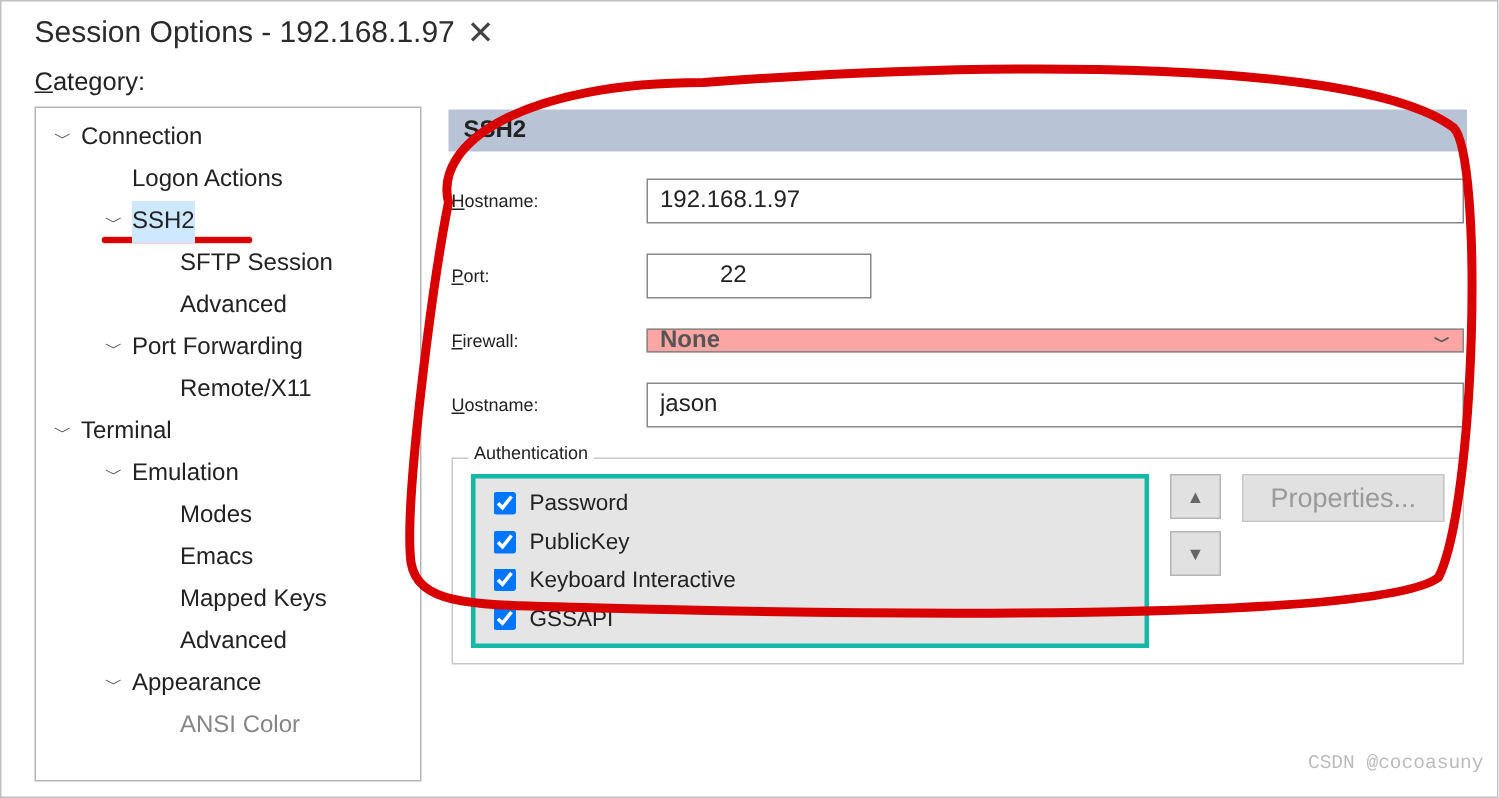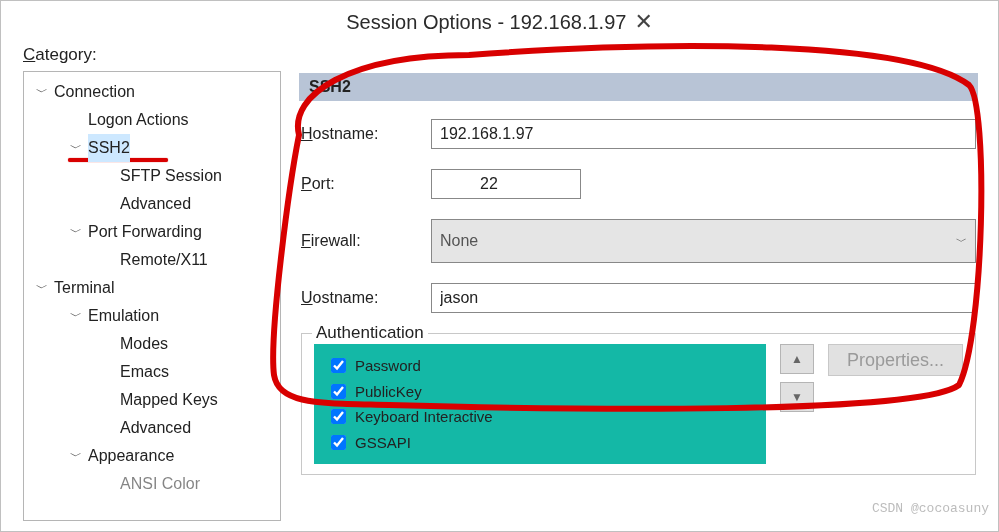--- a/index.html
+++ b/index.html
@@ -18,21 +18,21 @@
     background: #fff;
     border: 1px solid #c0c0c0;
     width: 100%;
     height: 100%;
     display: flex;
     flex-direction: column;
   }
   .titlebar {
     display: flex;
     align-items: center;
-    justify-content: center;
+    justify-content: flex-start;
     padding: 8px 14px 10px 22px;
     font-size: 20px;
     color: #2b2b2b;
   }
   .close-btn {
     font-size: 22px;
     font-weight: 300;
     padding: 0 8px;
     cursor: pointer;
     color: #444;
@@ -108,70 +108,71 @@
   .form {
     padding: 18px 2px 10px 2px;
   }
   .form-row {
     display: flex;
     align-items: center;
     margin-bottom: 20px;
   }
   .form-label {
     width: 130px;
-    font-size: 16px;
+    font-size: 12px;
     color: #222;
   }
   .form-label .u { text-decoration: underline; }
   .txt {
     border: 1px solid #888;
     padding: 4px 8px;
     font-size: 16px;
     background: #fff;
     color: #222;
     height: 30px;
   }
   .txt.full { flex: 1; }
   .txt.short { width: 150px; padding-left: 48px; }
   .select {
     flex: 1;
     border: 1px solid #888;
-    background: #e5e5e5;
-    height: 44px;
+    background: #fca5a5;
+    height: 16px;
     display: flex;
     align-items: center;
     justify-content: space-between;
     padding: 0 8px;
     color: #555;
     font-size: 16px;
+    font-weight: bold;
   }
   .select .arrow { font-size: 11px; color: #555; }
   .fieldset {
     border: 1px solid #c8c8c8;
     margin-top: 4px;
     padding: 10px 12px 10px 12px;
     position: relative;
   }
   .fieldset-legend {
     position: absolute;
     top: -11px;
     left: 10px;
     background: #fff;
     padding: 0 4px;
-    font-size: 17px;
+    font-size: 12px;
     color: #222;
   }
   .auth-body {
     display: flex;
     gap: 14px;
     align-items: flex-start;
   }
   .auth-list {
-    background: #14b8a6;
-    border: 5px solid #14b8a6;
+    background: #e5e5e5;
+    border: 3px solid #14b8a6;
     padding: 4px 8px;
     flex: 1;
     min-height: 110px;
   }
   .auth-item {
     display: flex;
     align-items: center;
     gap: 6px;
     font-size: 15px;
     color: #222;

